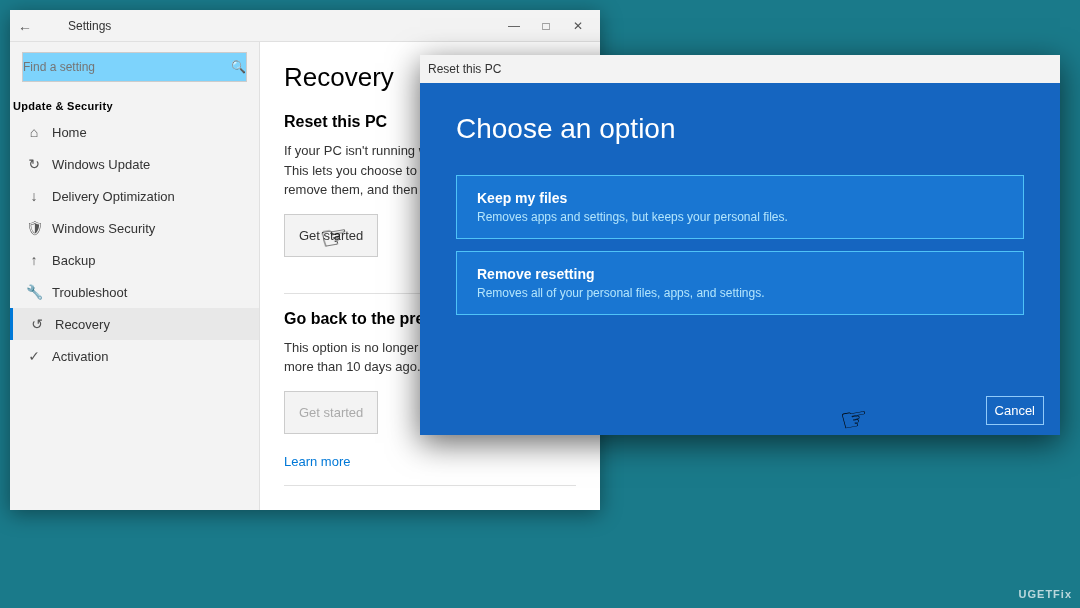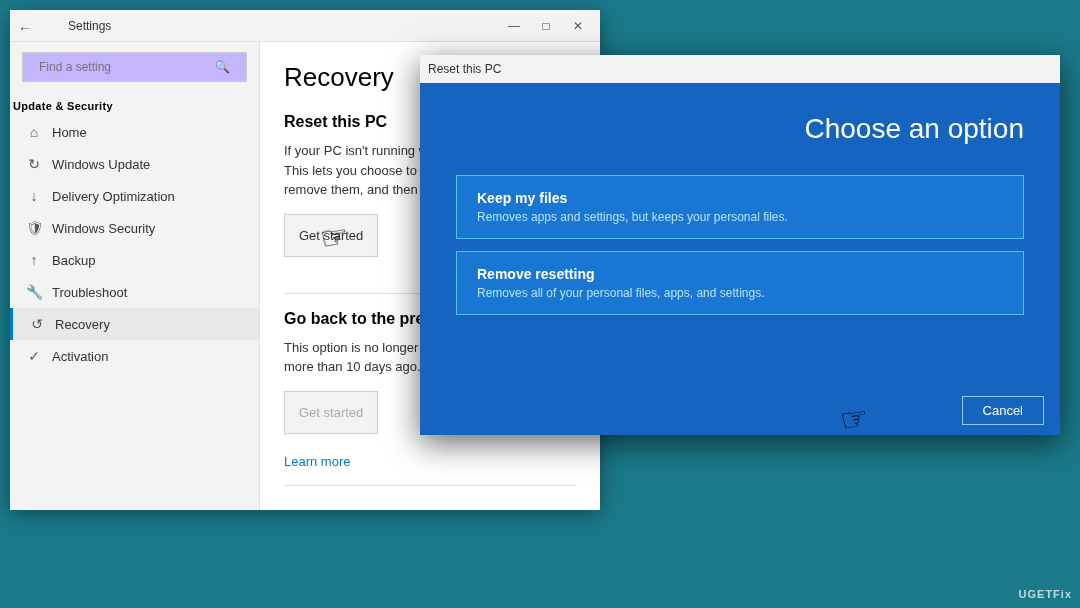--- a/index.html
+++ b/index.html
@@ -83,23 +83,23 @@
       overflow-y: auto;
       border-right: 1px solid #e0e0e0;
       flex-shrink: 0;
     }
 
     .sidebar-search {
       margin: 10px 12px;
       display: flex;
       align-items: center;
       border: 1px solid #ccc;
-      background: #c4b5fd;
+      background: #7dd3fc;
       height: 30px;
-      padding: 0 16px;
+      padding: 0 0;
     }
 
     .sidebar-search input {
       border: none;
       outline: none;
       font-size: 12px;
       flex: 1;
       background: transparent;
       color: #555;
     }
@@ -220,21 +220,20 @@
       font-size: 12px;
       color: #333;
       justify-content: space-between;
     }
 
     .reset-dialog-body {
       flex: 1;
       padding: 30px 36px;
       display: flex;
       flex-direction: column;
-      align-items: flex-end;
     }
 
     .reset-dialog-heading {
       font-size: 28px;
       font-weight: 300;
       color: #fff;
       margin-bottom: 30px;
     }
 
     .option-btn {
@@ -261,21 +260,21 @@
     }
 
     .reset-dialog-footer {
       padding: 10px 16px;
       display: flex;
       justify-content: flex-end;
       background: #1565c0;
     }
 
     .cancel-btn {
-      padding: 6px 20px;
+      padding: 6px 8px;
       border: 1px solid #90caf9;
       background: transparent;
       color: #fff;
       font-size: 13px;
       cursor: pointer;
     }
 
     
     .cursor-hand {
       position: absolute;

